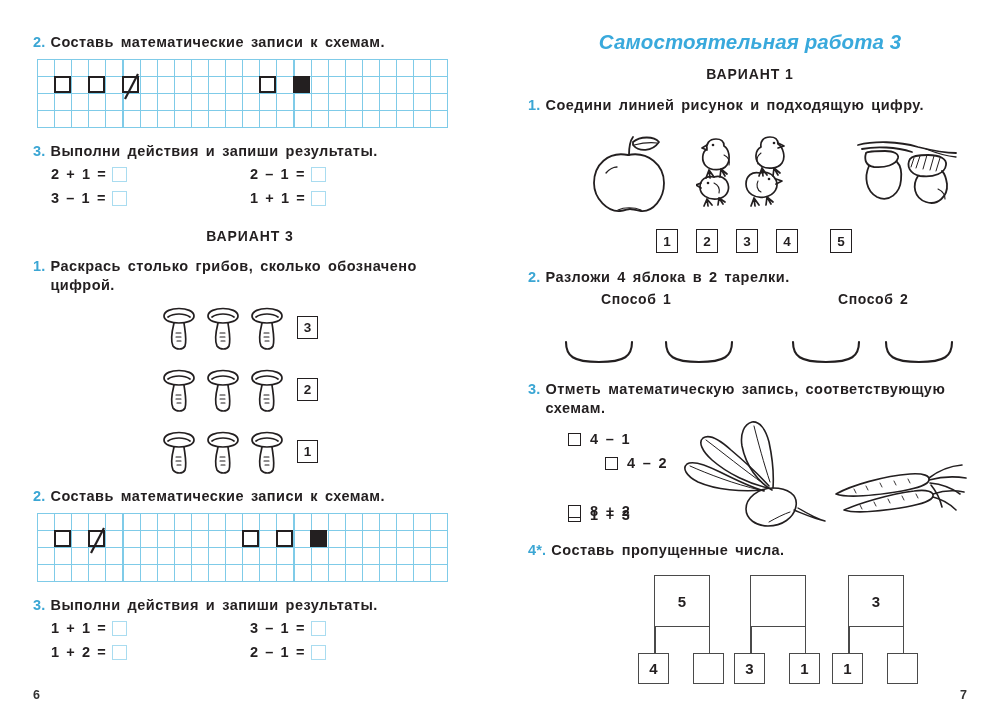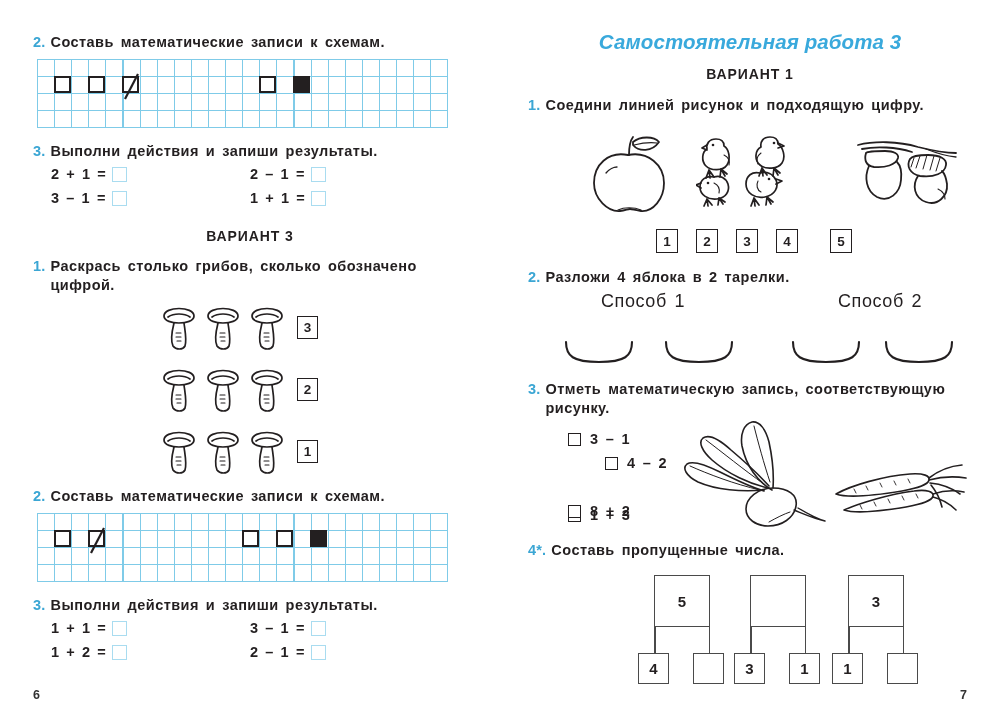--- a/index.html
+++ b/index.html
@@ -197,22 +197,22 @@
     font-size: 15px;
     font-weight: bold;
   }
   .bond .bot-l { left: 2px; }
   .bond .bot-r { left: 57px; }
 
   .art { position: absolute; }
   .plate { position: absolute; }
   .caption {
     position: absolute;
-    font-size: 18px;
-    font-weight: 400;
+    font-size: 14px;
+    font-weight: 700;
     letter-spacing: 0.6px;
     word-spacing: 2px;
   }
 </style>
 </head>
 <body>
 
 <div class="page page-left">
 
   <div class="task" style="left:33px; top:33px; width:440px;">
@@ -474,26 +474,26 @@
   </svg>
   <svg class="plate" style="left:290px; top:340px; width:72px; height:26px;" viewBox="0 0 72 26">
     <path d="M3 2 C3 16, 10 22, 36 22 C62 22, 69 16, 69 2" fill="none" stroke="#231f20" stroke-width="2.1" stroke-linecap="round"></path>
   </svg>
   <svg class="plate" style="left:383px; top:340px; width:72px; height:26px;" viewBox="0 0 72 26">
     <path d="M3 2 C3 16, 10 22, 36 22 C62 22, 69 16, 69 2" fill="none" stroke="#231f20" stroke-width="2.1" stroke-linecap="round"></path>
   </svg>
 
   <div class="task" style="left:28px; top:380px; width:452px;">
     <span class="task-num">3.</span>
-    <span class="task-text">Отметь математическую запись, соответствующую рисунку.</span>
+    <span class="task-text">Отметь математическую запись, соответствующую схемам.</span>
   </div>
 
   <div class="check-row" style="left:68px; top:431px;">
     <span class="cbox"></span>
-    <span>3 – 1</span>
+    <span>4 – 1</span>
   </div>
   <div class="check-row" style="left:68px; top:455px;padding-left:37px;">
     <span class="cbox"></span>
     <span>4 – 2</span>
   </div>
   <div class="check-row" style="left:68px; top:460px;margin-top:47px;">
     <span class="cbox"></span>
     <span>1 + 3</span>
   </div>
   <div class="check-row" style="left:68px; top:503px;">

